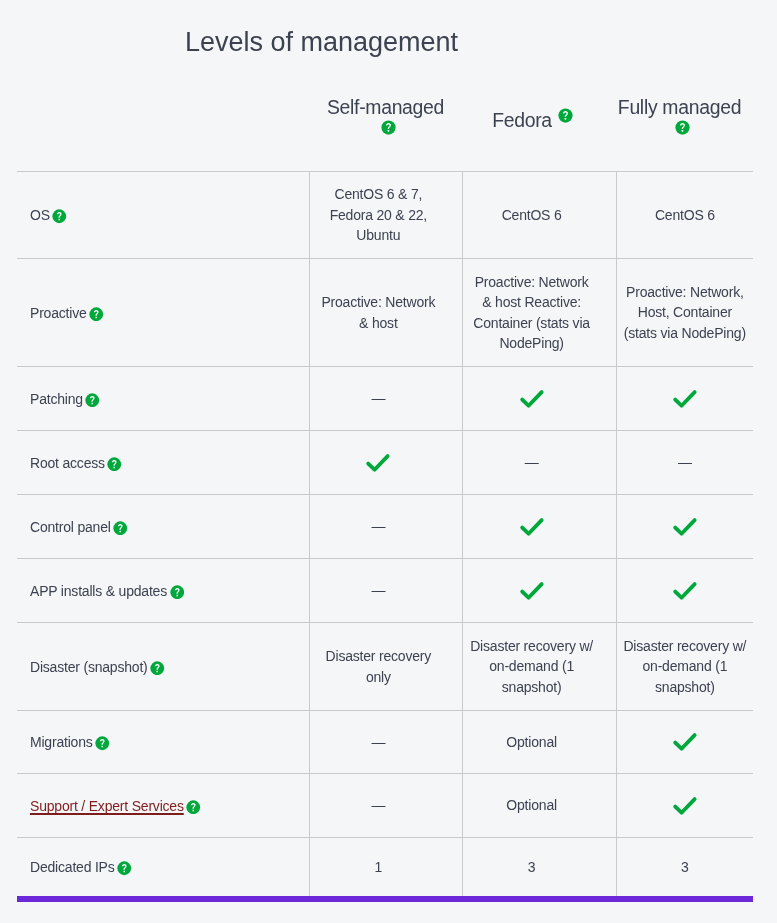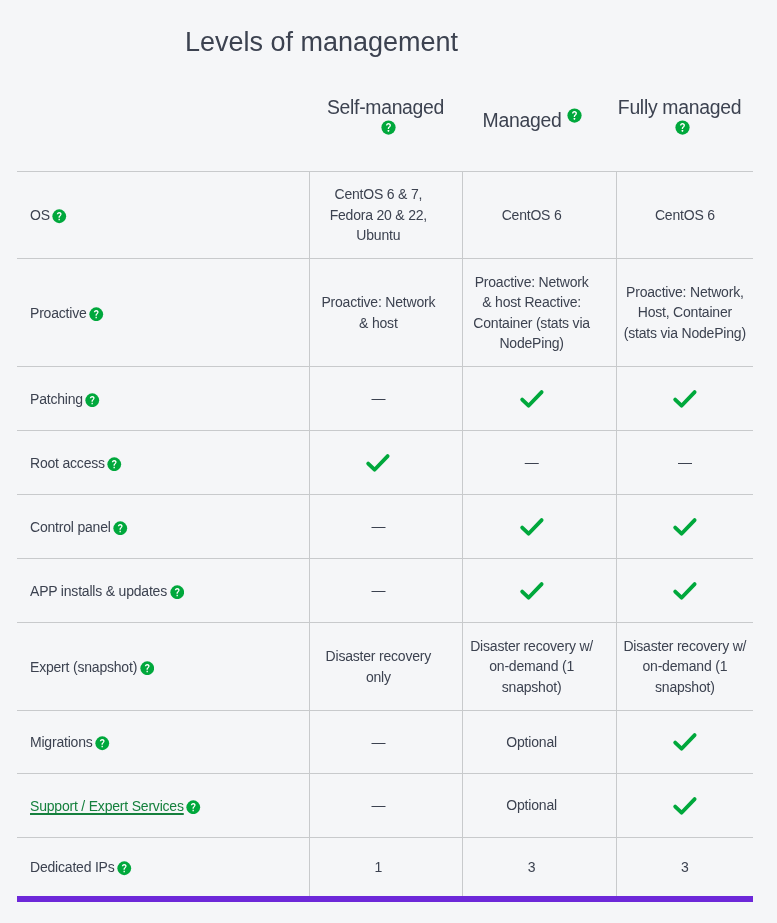--- a/index.html
+++ b/index.html
@@ -18,42 +18,42 @@
   .tbl{position:absolute;left:17px;top:86px;width:736px;}
   .hdr{display:flex;height:85px;align-items:center;box-sizing:border-box;padding-bottom:17px;}
   .hdr .spacer{width:295px;}
   .hdr .hcell{width:147px;display:flex;align-items:center;justify-content:center;}
   .hdr .hinner{max-width:125px;text-align:center;font-size:19.4px;letter-spacing:-0.3px;line-height:25px;}
   .hdr .hinner > span{white-space:nowrap;}
   .row{display:flex;border-top:1px solid #c8cacc;box-sizing:border-box;}
   .row.last{border-bottom:6px solid #6d28d9;}
   .cell-label{width:295px;display:flex;align-items:center;padding-left:13px;box-sizing:border-box;font-size:14px;letter-spacing:-0.2px;}
   .cell-val{width:147px;border-left:1px solid #c8cacc;display:flex;align-items:center;justify-content:center;text-align:center;font-size:14px;letter-spacing:-0.2px;line-height:20.4px;box-sizing:border-box;margin-left:16px;}
-  .link{color:#15803d;text-decoration:underline;text-underline-offset:2.2px;text-decoration-thickness:1.6px;text-decoration-skip-ink:none;text-align:center;}
+  .link{color:#7f1d1d;text-decoration:underline;text-underline-offset:2.2px;text-decoration-thickness:1.6px;text-decoration-skip-ink:none;text-align:center;}
   .hicon{display:inline-block;width:14.5px;height:14.5px;margin-left:2.6px;vertical-align:-3.2px;flex:none;position:relative;top:1.6px;}
   .hicon-lg{width:15px;height:15px;vertical-align:4px;margin-left:6px;top:0;}
   .chk{display:block;width:26px;height:20px;}
 </style>
 </head>
 <body>
 
 <div class="page">
   <div class="title">Levels of management</div>
   <div class="tbl">
     <div class="hdr" id="hdr">
         <div class="spacer"></div>
         <div class="hcell">
           <div class="hinner"><span>Self-managed</span><svg class="hicon hicon-lg" viewBox="0 0 16 16">
               <circle cx="8" cy="8" r="7.6" fill="#00A83C"></circle>
               <path d="M5.35 5.85 C5.35 4.35 6.45 3.3 7.95 3.3 C9.5 3.3 10.6 4.3 10.6 5.65 C10.6 6.6 10.15 7.25 9.25 7.9 C8.75 8.3 8.6 8.5 8.6 9.05 L8.6 9.7 L7.2 9.7 L7.2 8.95 C7.2 8.2 7.45 7.75 8.2 7.2 C8.85 6.75 9.1 6.4 9.1 5.85 C9.1 5.25 8.6 4.85 7.95 4.85 C7.3 4.85 6.8 5.25 6.8 5.85 Z" fill="#ffffff"></path>
               <rect x="7.2" y="10.75" width="1.45" height="1.8" rx="0.2" fill="#ffffff"></rect>
             </svg></div>
         </div>
         <div class="hcell">
-          <div class="hinner"><span>Managed</span><svg class="hicon hicon-lg" viewBox="0 0 16 16">
+          <div class="hinner"><span>Fedora</span><svg class="hicon hicon-lg" viewBox="0 0 16 16">
               <circle cx="8" cy="8" r="7.6" fill="#00A83C"></circle>
               <path d="M5.35 5.85 C5.35 4.35 6.45 3.3 7.95 3.3 C9.5 3.3 10.6 4.3 10.6 5.65 C10.6 6.6 10.15 7.25 9.25 7.9 C8.75 8.3 8.6 8.5 8.6 9.05 L8.6 9.7 L7.2 9.7 L7.2 8.95 C7.2 8.2 7.45 7.75 8.2 7.2 C8.85 6.75 9.1 6.4 9.1 5.85 C9.1 5.25 8.6 4.85 7.95 4.85 C7.3 4.85 6.8 5.25 6.8 5.85 Z" fill="#ffffff"></path>
               <rect x="7.2" y="10.75" width="1.45" height="1.8" rx="0.2" fill="#ffffff"></rect>
             </svg></div>
         </div>
         <div class="hcell">
           <div class="hinner"><span>Fully managed</span><svg class="hicon hicon-lg" viewBox="0 0 16 16">
               <circle cx="8" cy="8" r="7.6" fill="#00A83C"></circle>
               <path d="M5.35 5.85 C5.35 4.35 6.45 3.3 7.95 3.3 C9.5 3.3 10.6 4.3 10.6 5.65 C10.6 6.6 10.15 7.25 9.25 7.9 C8.75 8.3 8.6 8.5 8.6 9.05 L8.6 9.7 L7.2 9.7 L7.2 8.95 C7.2 8.2 7.45 7.75 8.2 7.2 C8.85 6.75 9.1 6.4 9.1 5.85 C9.1 5.25 8.6 4.85 7.95 4.85 C7.3 4.85 6.8 5.25 6.8 5.85 Z" fill="#ffffff"></path>
               <rect x="7.2" y="10.75" width="1.45" height="1.8" rx="0.2" fill="#ffffff"></rect>
@@ -184,21 +184,21 @@
             </svg>
           </div>
           <div class="cell-val">
             <svg class="chk" viewBox="0 0 28 22">
               <path d="M3.2 11.6 L10.2 18.4 L24.6 3.4" stroke="#00A83C" stroke-width="4.2" fill="none" stroke-linecap="round" stroke-linejoin="round"></path>
             </svg>
           </div>
         </div>
         <div class="row" style="height:88px">
           <div class="cell-label">
-            <span>Expert (snapshot)</span>
+            <span>Disaster (snapshot)</span>
             <svg class="hicon" viewBox="0 0 16 16">
               <circle cx="8" cy="8" r="7.6" fill="#00A83C"></circle>
               <path d="M5.35 5.85 C5.35 4.35 6.45 3.3 7.95 3.3 C9.5 3.3 10.6 4.3 10.6 5.65 C10.6 6.6 10.15 7.25 9.25 7.9 C8.75 8.3 8.6 8.5 8.6 9.05 L8.6 9.7 L7.2 9.7 L7.2 8.95 C7.2 8.2 7.45 7.75 8.2 7.2 C8.85 6.75 9.1 6.4 9.1 5.85 C9.1 5.25 8.6 4.85 7.95 4.85 C7.3 4.85 6.8 5.25 6.8 5.85 Z" fill="#ffffff"></path>
               <rect x="7.2" y="10.75" width="1.45" height="1.8" rx="0.2" fill="#ffffff"></rect>
             </svg>
           </div>
           <div class="cell-val">
             <span><span>Disaster recovery</span><br><span>only</span></span>
           </div>
           <div class="cell-val">

